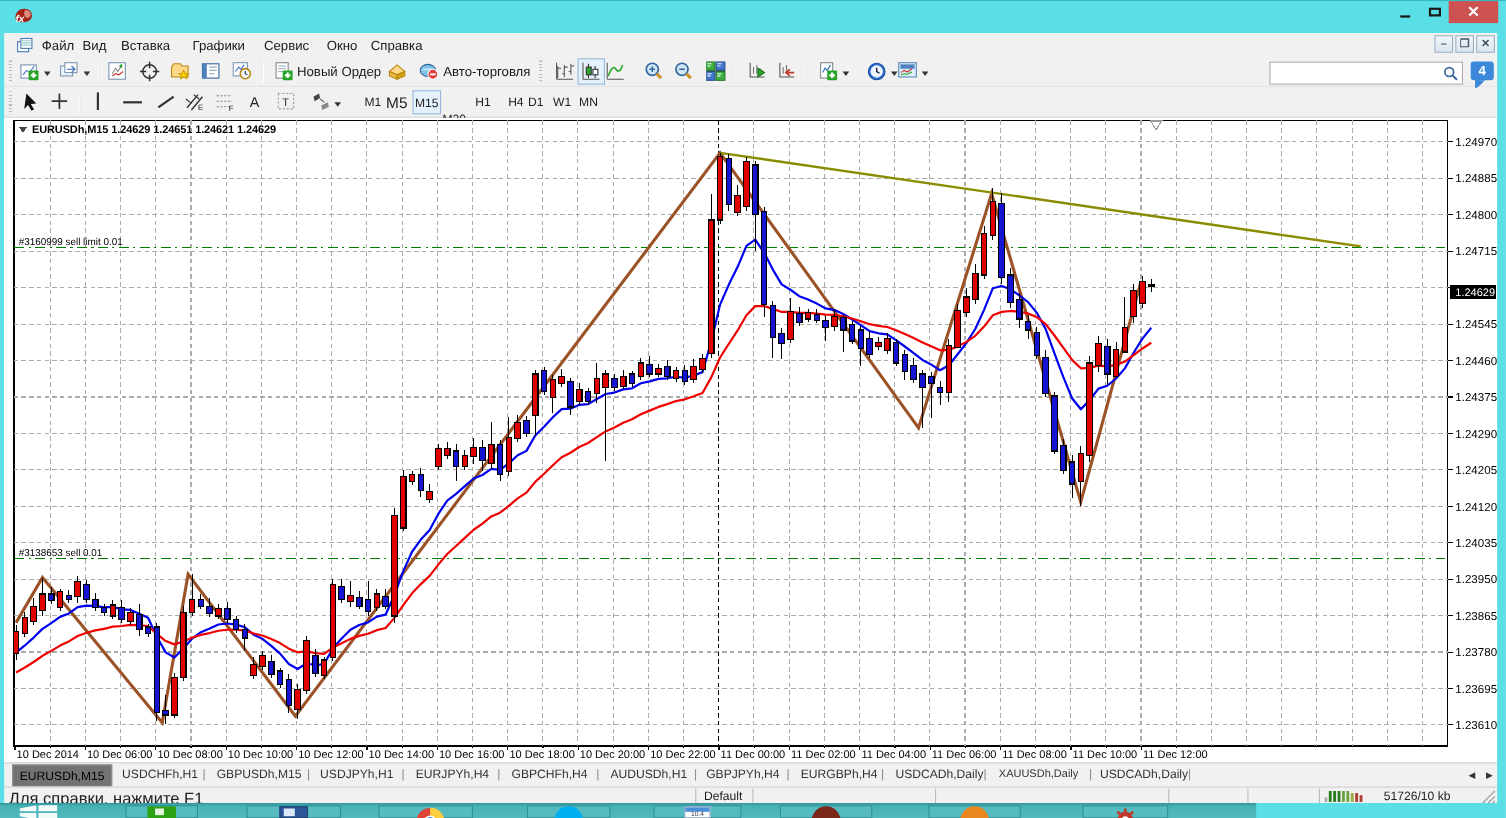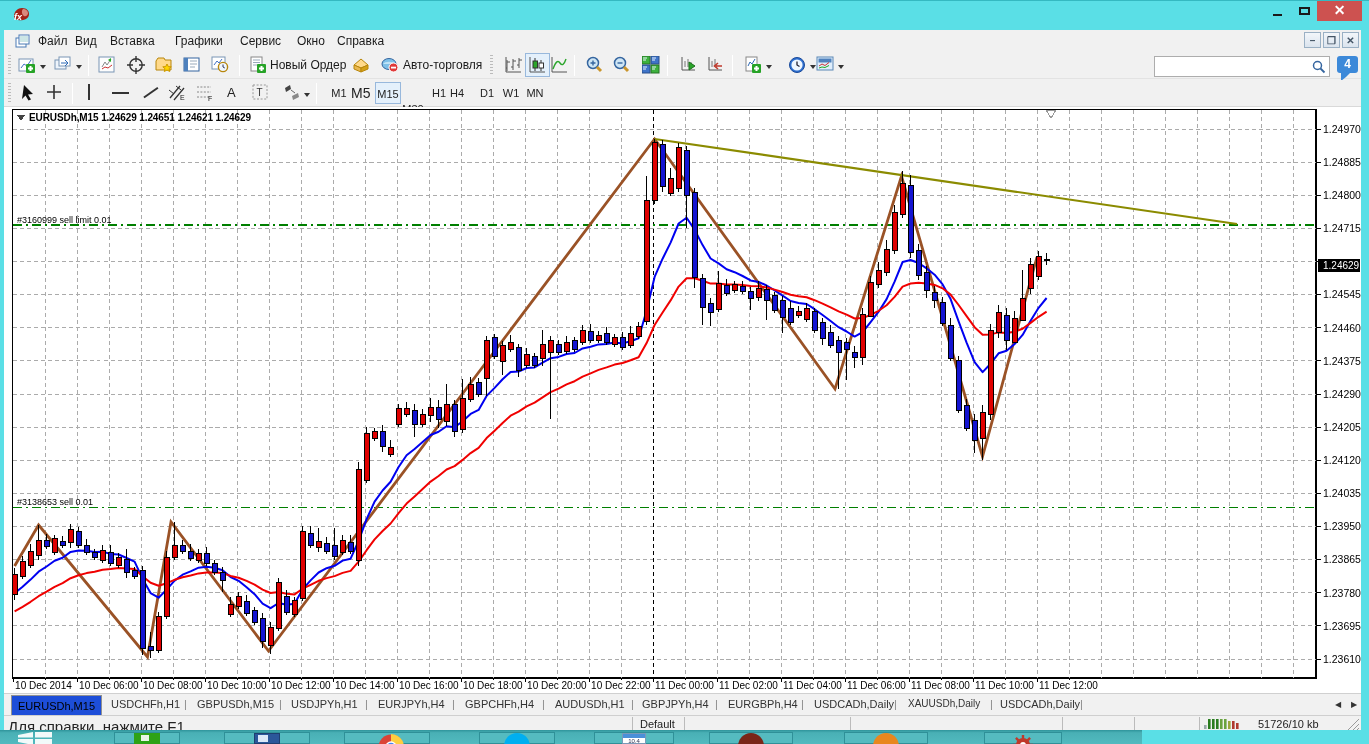--- a/index.html
+++ b/index.html
@@ -197,21 +197,21 @@
       <path d="M8 12l6-3 1 4-6 3z" fill="#888"></path>
       <path d="M7 6l4 3" stroke="#666"></path>
     </svg>
     <div style="position:absolute;left:300px;top:13px;width:0;height:0;border-left:3.5px solid transparent;border-right:3.5px solid transparent;border-top:4px solid #333"></div>
     <div style="position:absolute;left:312px;top:3px;width:1px;height:21px;background:#c5c5c5;border-right:1px solid #fff"></div>
     <div class="ab" style="left:322px;top:2px;width:26px;height:22px;font-size:11px;color:#222;text-align:center;line-height:22px">M1</div>
     <div class="ab" style="left:347px;top:2px;width:26px;height:22px;font-size:14px;color:#222;text-align:left;line-height:22px">M5</div>
     <div class="ab" style="left:371px;top:2px;width:26px;height:22px;border:1px solid #98b8dc;background:#e4f0fb;font-size:11px;color:#222;text-align:center;line-height:22px">M15</div>
     <div class="ab" style="left:396px;top:18px;width:26px;height:22px;font-size:11px;color:#222;text-align:center;line-height:22px">M30</div>
     <div class="ab" style="left:422px;top:2px;width:26px;height:22px;font-size:11px;color:#222;text-align:center;line-height:22px">H1</div>
-    <div class="ab" style="left:446px;top:2px;width:26px;height:22px;font-size:11px;color:#222;text-align:left;line-height:22px">H4</div>
+    <div class="ab" style="left:446px;top:2px;width:26px;height:22px;font-size:11px;color:#222;text-align:right;line-height:22px">H4</div>
     <div class="ab" style="left:470px;top:2px;width:26px;height:22px;font-size:11px;color:#222;text-align:center;line-height:22px">D1</div>
     <div class="ab" style="left:494px;top:2px;width:26px;height:22px;font-size:11px;color:#222;text-align:center;line-height:22px">W1</div>
     <div class="ab" style="left:518px;top:2px;width:26px;height:22px;font-size:11px;color:#222;text-align:center;line-height:22px">MN</div>
   </div>
 <svg width="1369" height="587" viewBox="0 107 1369 587" style="position:absolute;left:0;top:107px" shape-rendering="crispEdges">
     <rect x="4" y="107" width="1357" height="587" fill="#ffffff"></rect>
     <rect x="12.5" y="109.5" width="1303.5" height="568.5" fill="#fff" stroke="#000" stroke-width="1.4"></rect>
     <path d="M45.6 109.5V678M77.6 109.5V678M109.6 109.5V678M141.6 109.5V678M173.6 109.5V678M205.5 109.5V678M237.5 109.5V678M269.5 109.5V678M301.5 109.5V678M333.5 109.5V678M365.5 109.5V678M397.5 109.5V678M429.5 109.5V678M461.5 109.5V678M493.5 109.5V678M525.4 109.5V678M557.4 109.5V678M589.4 109.5V678M621.4 109.5V678M653.4 109.5V678M685.4 109.5V678M717.4 109.5V678M749.4 109.5V678M781.4 109.5V678M813.4 109.5V678M845.4 109.5V678M877.3 109.5V678M909.3 109.5V678M941.3 109.5V678M973.3 109.5V678M1005.3 109.5V678M1037.3 109.5V678M1069.3 109.5V678M1101.3 109.5V678M1133.3 109.5V678M1165.2 109.5V678M1197.2 109.5V678M1229.2 109.5V678M1261.2 109.5V678M1293.2 109.5V678" stroke="#ababab" fill="none" stroke-dasharray="4 3"></path>
     <path d="M12.5 129.00H1316M12.5 162.12H1316M12.5 195.25H1316M12.5 228.38H1316M12.5 261.50H1316M12.5 294.62H1316M12.5 327.75H1316M12.5 360.88H1316M12.5 394.00H1316M12.5 427.12H1316M12.5 460.25H1316M12.5 493.38H1316M12.5 526.50H1316M12.5 559.62H1316M12.5 592.75H1316M12.5 625.88H1316M12.5 659.00H1316" stroke="#ababab" fill="none" stroke-dasharray="4 3"></path>
     <path d="M653.5 109.5V678" stroke="#000" fill="none" stroke-dasharray="4 3"></path>
@@ -393,21 +393,21 @@
     <text x="655.1" y="689" font-size="10" fill="#000">11 Dec 00:00</text>
     <text x="719.1" y="689" font-size="10" fill="#000">11 Dec 02:00</text>
     <text x="783.1" y="689" font-size="10" fill="#000">11 Dec 04:00</text>
     <text x="847.1" y="689" font-size="10" fill="#000">11 Dec 06:00</text>
     <text x="911.1" y="689" font-size="10" fill="#000">11 Dec 08:00</text>
     <text x="975.1" y="689" font-size="10" fill="#000">11 Dec 10:00</text>
     <text x="1039.1" y="689" font-size="10" fill="#000">11 Dec 12:00</text>
     <path d="M13.6 678v4M45.6 678v2M77.6 678v4M109.6 678v2M141.6 678v4M173.6 678v2M205.6 678v4M237.6 678v2M269.6 678v4M301.6 678v2M333.6 678v4M365.6 678v2M397.6 678v4M429.6 678v2M461.6 678v4M493.6 678v2M525.6 678v4M557.6 678v2M589.6 678v4M621.6 678v2M653.6 678v4M685.6 678v2M717.6 678v4M749.6 678v2M781.6 678v4M813.6 678v2M845.6 678v4M877.6 678v2M909.6 678v4M941.6 678v2M973.6 678v4M1005.6 678v2M1037.6 678v4M1069.6 678v2" stroke="#000" fill="none"></path>
   </svg>
 <div class="ab" style="left:4px;top:693px;width:1357px;height:22px;background:#f1f1f1;border-top:1px solid #d0d0d0">
-    <div class="ab" style="left:7px;top:1px;width:91px;height:21px;background:#1d4ed8;border:1px solid #919191;border-bottom:none;font-size:11px;text-align:center;line-height:20px;color:#000">EURUSDh,M15</div>
+    <div class="ab" style="left:7px;top:1px;width:91px;height:21px;background:#737373;border:1px solid #919191;border-bottom:none;font-size:11px;text-align:center;line-height:20px;color:#000">EURUSDh,M15</div>
     <div class="ab" style="left:107px;top:4px;font-size:11px;color:#333">USDCHFh,H1</div>
     <div class="ab" style="left:193px;top:4px;font-size:11px;color:#333">GBPUSDh,M15</div>
     <div class="ab" style="left:287px;top:4px;font-size:11px;color:#333">USDJPYh,H1</div>
     <div class="ab" style="left:374px;top:4px;font-size:11px;color:#333">EURJPYh,H4</div>
     <div class="ab" style="left:461px;top:4px;font-size:11px;color:#333">GBPCHFh,H4</div>
     <div class="ab" style="left:551px;top:4px;font-size:11px;color:#333">AUDUSDh,H1</div>
     <div class="ab" style="left:638px;top:4px;font-size:11px;color:#333">GBPJPYh,H4</div>
     <div class="ab" style="left:724px;top:4px;font-size:11px;color:#333">EURGBPh,H4</div>
     <div class="ab" style="left:810px;top:4px;font-size:11px;color:#333">USDCADh,Daily</div>
     <div class="ab" style="left:904px;top:4px;font-size:10px;color:#333">XAUUSDh,Daily</div>

